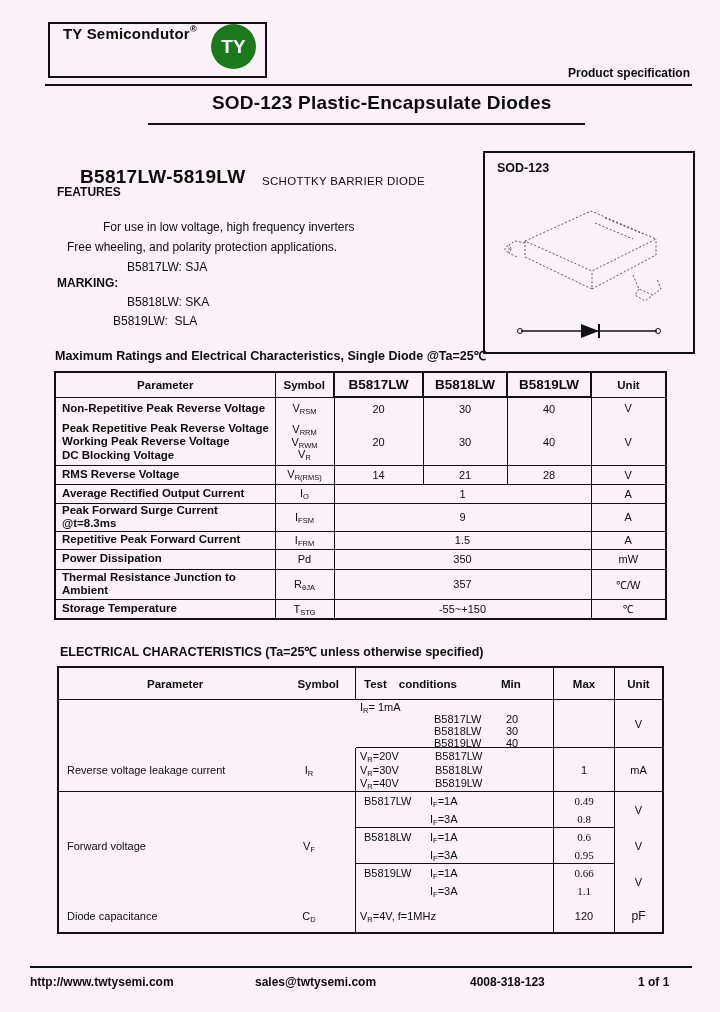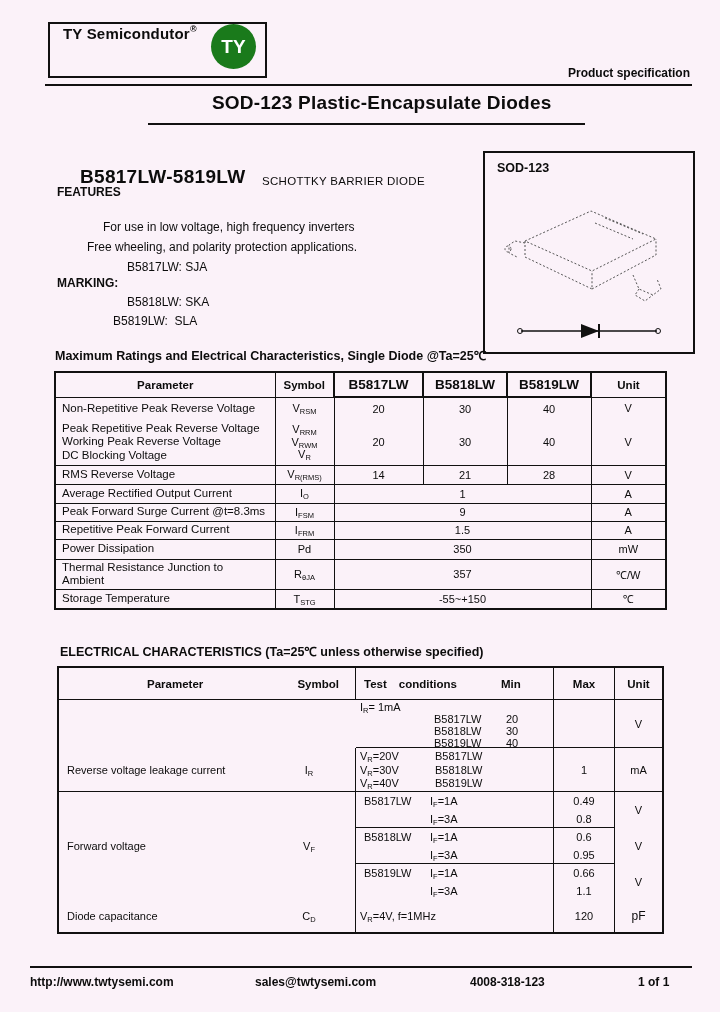--- a/index.html
+++ b/index.html
@@ -24,35 +24,35 @@
   .pkg-box {left:483px; top:151px; width:212px; height:203px; border:2px solid #111; box-sizing:border-box;}
   .pkg-label {position:absolute; left:12px; top:8px; font-weight:bold; font-size:12.5px;}
   .pkg-sketch {position:absolute; left:8px; top:38px;}
   .diode-sym {position:absolute; left:28px; top:168px;}
 
   
   .part-title {left:80px; top:166px; font-weight:bold; font-size:19px; letter-spacing:.3px;}
   .part-sub {left:262px; top:175px; font-size:11.5px; letter-spacing:.3px;}
   .features-h {left:57px; top:185px; font-weight:bold; font-size:12px;}
   .feat-1 {left:75px; top:220px; font-size:12px;margin-left:28px;}
-  .feat-2 {left:67px; top:240px; font-size:12px;margin-left:20px;}
+  .feat-2 {left:67px; top:240px; font-size:12px;}
   .marking-h {left:57px; top:276px; font-weight:bold; font-size:12px;}
   .mark-item {font-size:12px; white-space:pre;}
   .mk0 {left:127px; top:260px;} .mk1 {left:127px; top:295px;} .mk2 {left:113px; top:314px;}
 
   .h1 {left:55px; top:347px; font-weight:bold; font-size:12.5px;}
   .h2 {left:60px; top:643px; font-weight:bold; font-size:12.5px;}
 
   
   .t1 {position:absolute; left:54px; top:371px; border-collapse:collapse; table-layout:fixed;
        width:611px; border:2px solid #111;}
   .t1 th,.t1 td {border:1px solid #111; padding:0; vertical-align:middle;}
   .t1 thead th {font-size:11.5px;}
   .t1 th.part {font-size:13.5px; border:2px solid #111;}
-  .t1 td.param {font-weight:normal; font-size:11.5px; text-align:left; padding-left:6px; line-height:13.5px;}
+  .t1 td.param {font-weight:bold; font-size:11.5px; text-align:left; padding-left:6px; line-height:13.5px;}
   .t1 td.sym {text-align:center; font-size:11px; line-height:12.5px;}
   .t1 td.val,.t1 td.unit {text-align:center; font-size:11px;}
   .t1 tr.nodiv td {border-bottom-style:hidden;}
 
   
   .t2 {position:absolute; left:57px; top:666px; display:grid;
        grid-template-columns:297px 198px 61px 47px;
        grid-template-rows:32px 48px 44px 36px 36px 36px 32px;
        border:2px solid #111; font-size:11px;}
   .t2 .c {border-right:1px solid #111; position:relative; box-sizing:border-box;}
@@ -68,21 +68,21 @@
   .t2 .fwseg {height:108px; display:flex; align-items:center; position:relative;}
   .t2 .capseg {height:31px; display:flex; align-items:center; position:relative;}
   .t2 .bdl {display:flex; line-height:12px;}
   .t2 .bd-intro {padding-left:4px; line-height:12px; padding-top:1px;}
   .t2 .bpart {margin-left:78px; width:60px;} .t2 .bmin {margin-left:12px;}
   .t2 .lkl {display:flex; line-height:13.5px;}
   .t2 .lc1 {margin-left:4px; width:75px;}
   .t2 .fl {display:flex; align-items:center; height:18px;}
   .t2 .fpart {margin-left:8px; width:66px;}
   .t2 .fif2 {margin-left:74px;}
-  .t2 .h18 {height:18px; display:flex; align-items:center; justify-content:center;}
+  .t2 .h18 {height:18px; display:flex; align-items:center; justify-content:center;font-family:Liberation Serif, serif;}
   .t2 .ustack div {display:flex; align-items:center; justify-content:center;}
   .t2 .u36 {height:36px;} .t2 .u32 {height:31px; font-size:12px;}
   .t2 .capcond {padding-left:4px; display:flex; align-items:center; height:100%;}
 
   
   .rule-bottom {left:30px; top:966px; width:662px; height:2px; background:#111;}
   .ft {top:975px; font-weight:bold; font-size:12px;}
   .ft-web {left:30px;} .ft-mail {left:255px;} .ft-phone {left:470px;} .ft-page {left:638px;}
 </style>
 </head>

